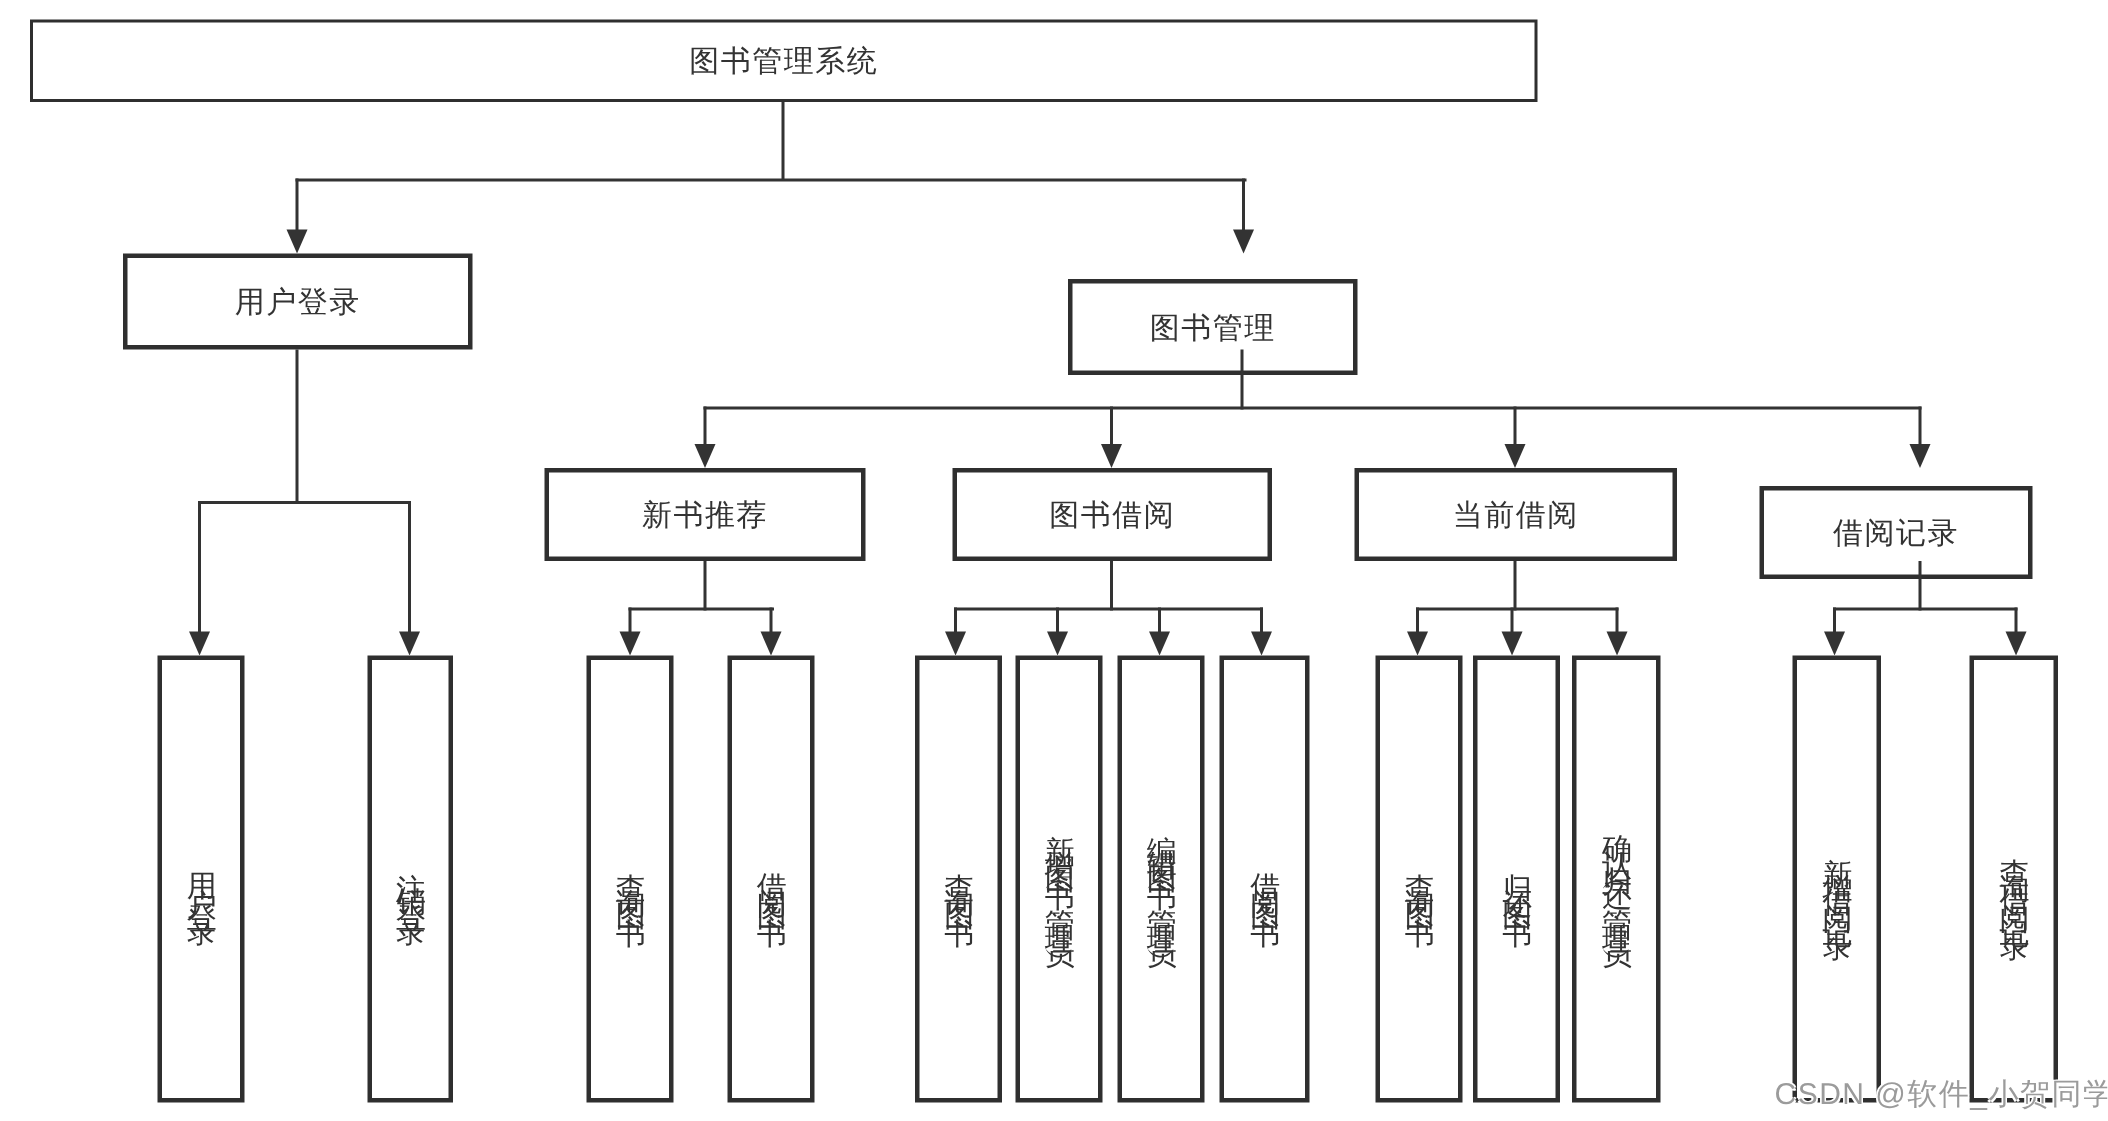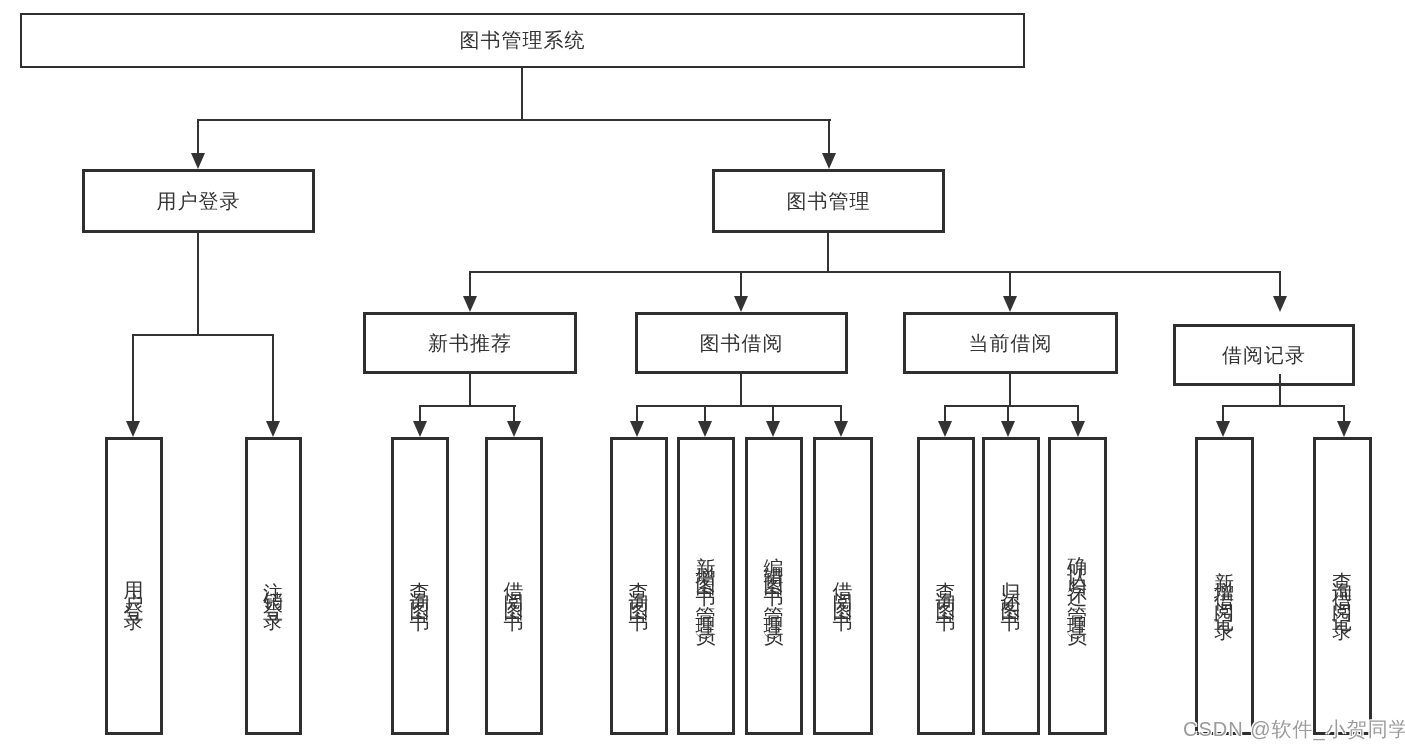--- a/index.html
+++ b/index.html
@@ -43,21 +43,21 @@
   <div class="vline" style="left:521px;top:68px;height:52px;"></div>
   <div class="hline" style="left:197px;top:119px;width:634px;"></div>
   <div class="vline" style="left:197px;top:119px;height:36px;"></div>
   <div class="arrow" style="left:191px;top:153px;"></div>
   <div class="vline" style="left:828px;top:119px;height:36px;"></div>
   <div class="arrow" style="left:822px;top:153px;"></div>
 
   <div class="node" style="left:82px;top:169px;width:233px;height:64px;">
     <span>用户登录</span>
   </div>
-  <div class="node" style="left:712px;top:169px;width:233px;height:64px;">
+  <div class="node" style="left:712px;top:186px;width:193px;height:64px;">
     <span>图书管理</span>
   </div>
 
   <div class="vline" style="left:197px;top:233px;height:103px;"></div>
   <div class="hline" style="left:132px;top:334px;width:142px;"></div>
   <div class="vline" style="left:132px;top:334px;height:89px;"></div>
   <div class="arrow" style="left:126px;top:421px;"></div>
   <div class="vline" style="left:272px;top:334px;height:89px;"></div>
   <div class="arrow" style="left:266px;top:421px;"></div>
 

